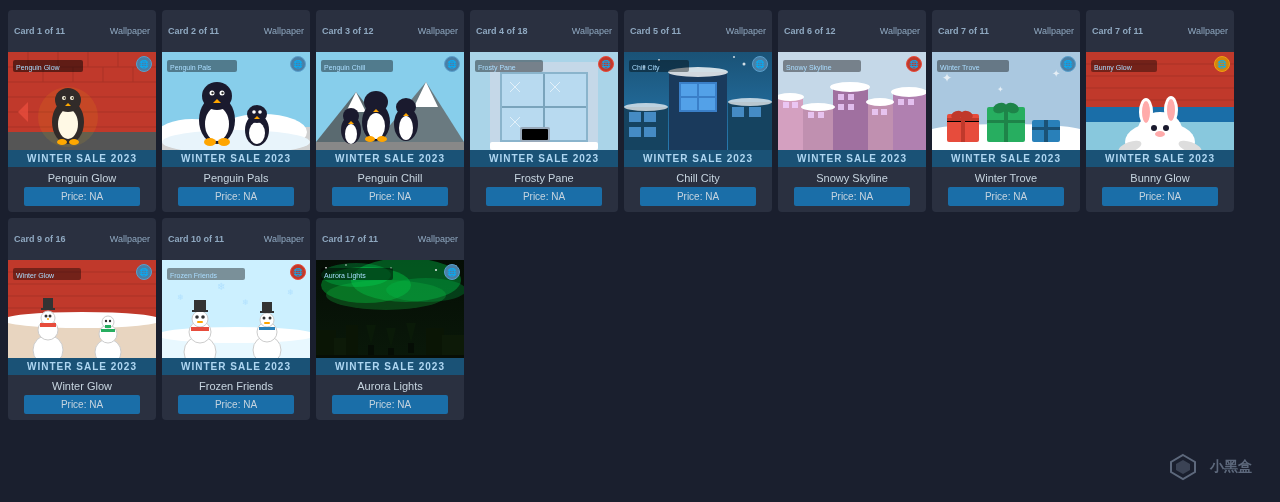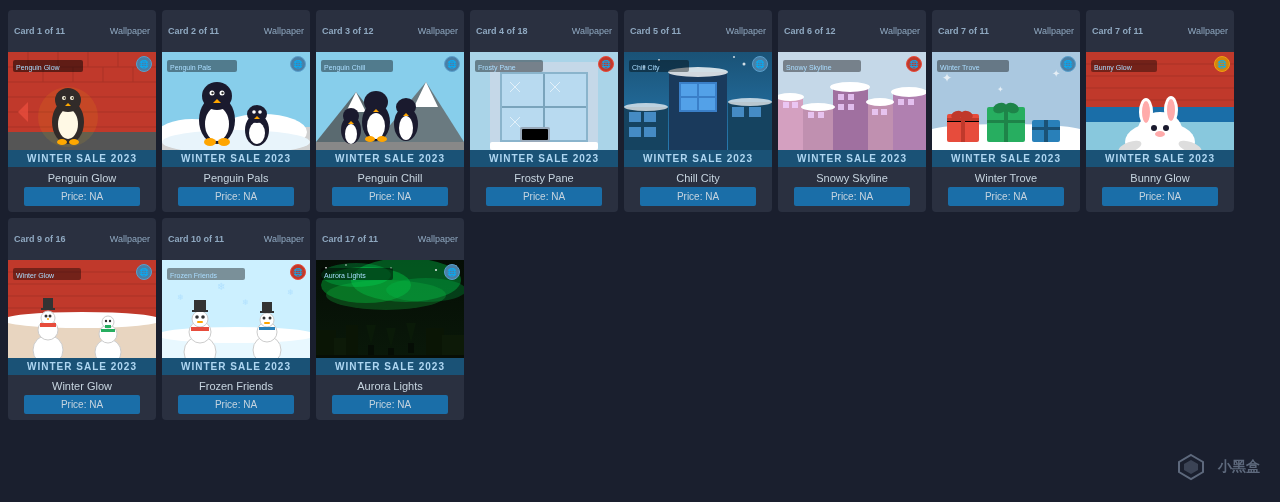--- a/index.html
+++ b/index.html
@@ -107,21 +107,21 @@
       font-size: 10px;
       color: #c6d4df;
       padding: 4px;
       margin: 0 16px 6px;
       border-radius: 2px;
       cursor: pointer;
     }
     .watermark {
       position: absolute;
       bottom: 20px;
-      right: 20px;
+      right: 28px;
       display: flex;
       align-items: center;
       gap: 12px;
       opacity: 0.6;
     }
     .watermark-icon {
       width: 30px;
       height: 30px;
       display: flex;
       align-items: center;

